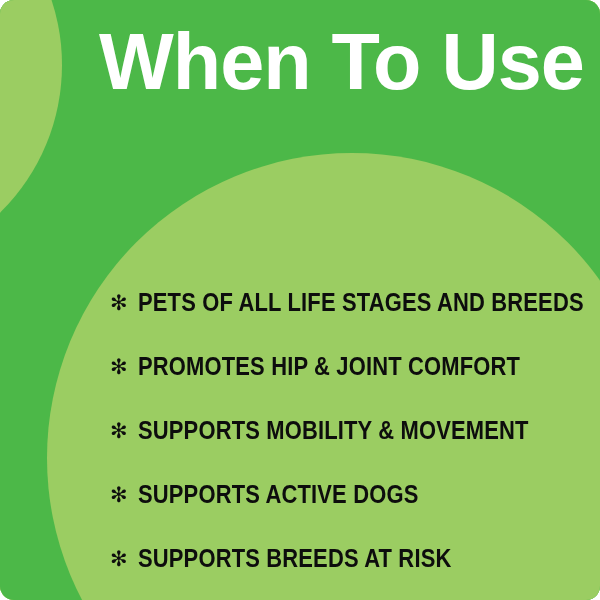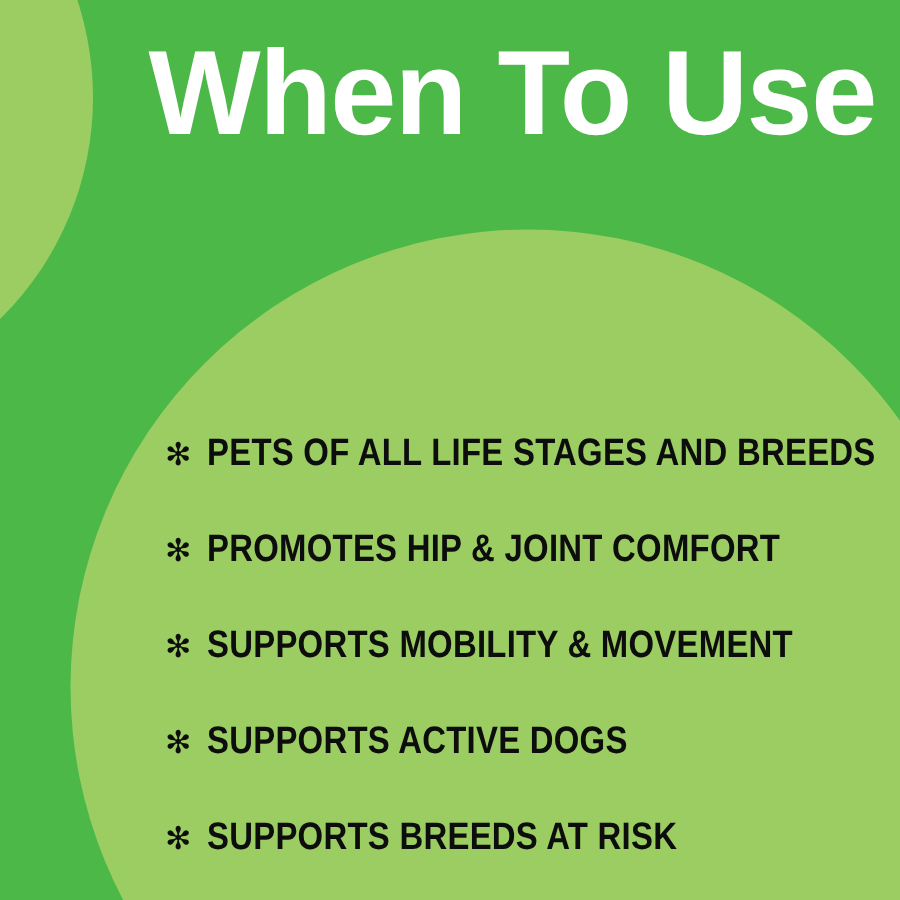--- a/index.html
+++ b/index.html
@@ -12,20 +12,21 @@
     overflow: hidden;
     font-family: "Liberation Sans", sans-serif;
   }
 
   #poster {
     position: relative;
     width: 600px;
     height: 600px;
     overflow: hidden;
     background: #9bcd62;
+    border-radius: 14px;
   }
 
   
   .bg-svg {
     position: absolute;
     left: 0;
     top: 0;
     width: 600px;
     height: 600px;
     display: block;

